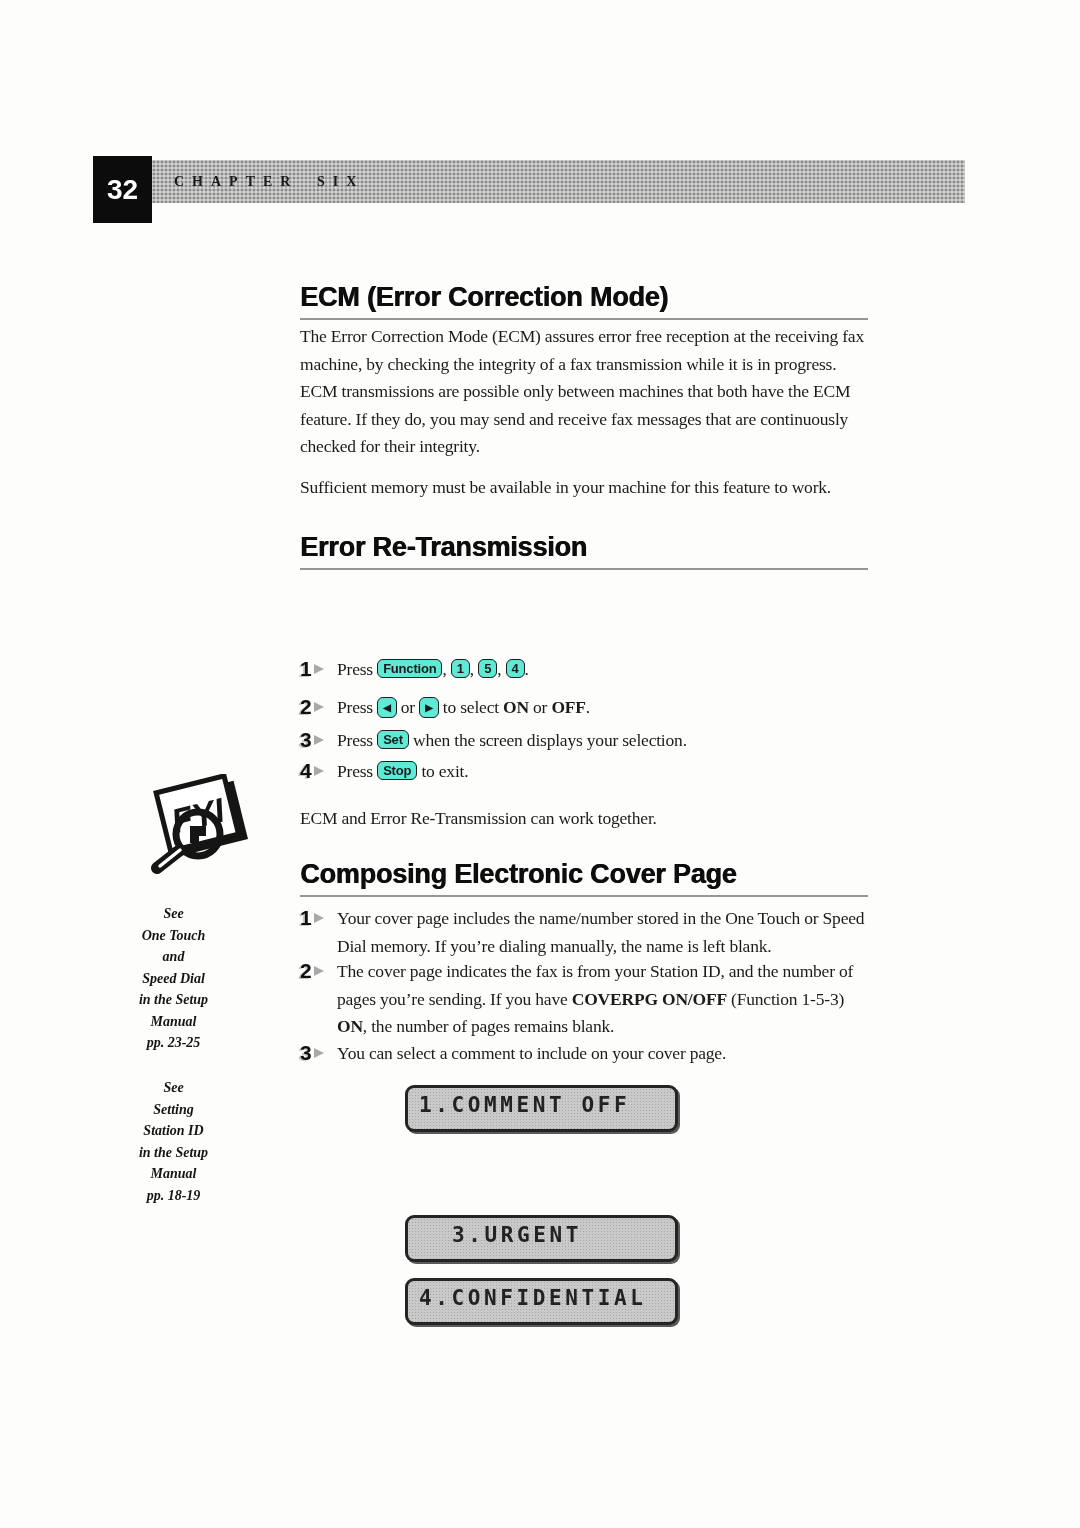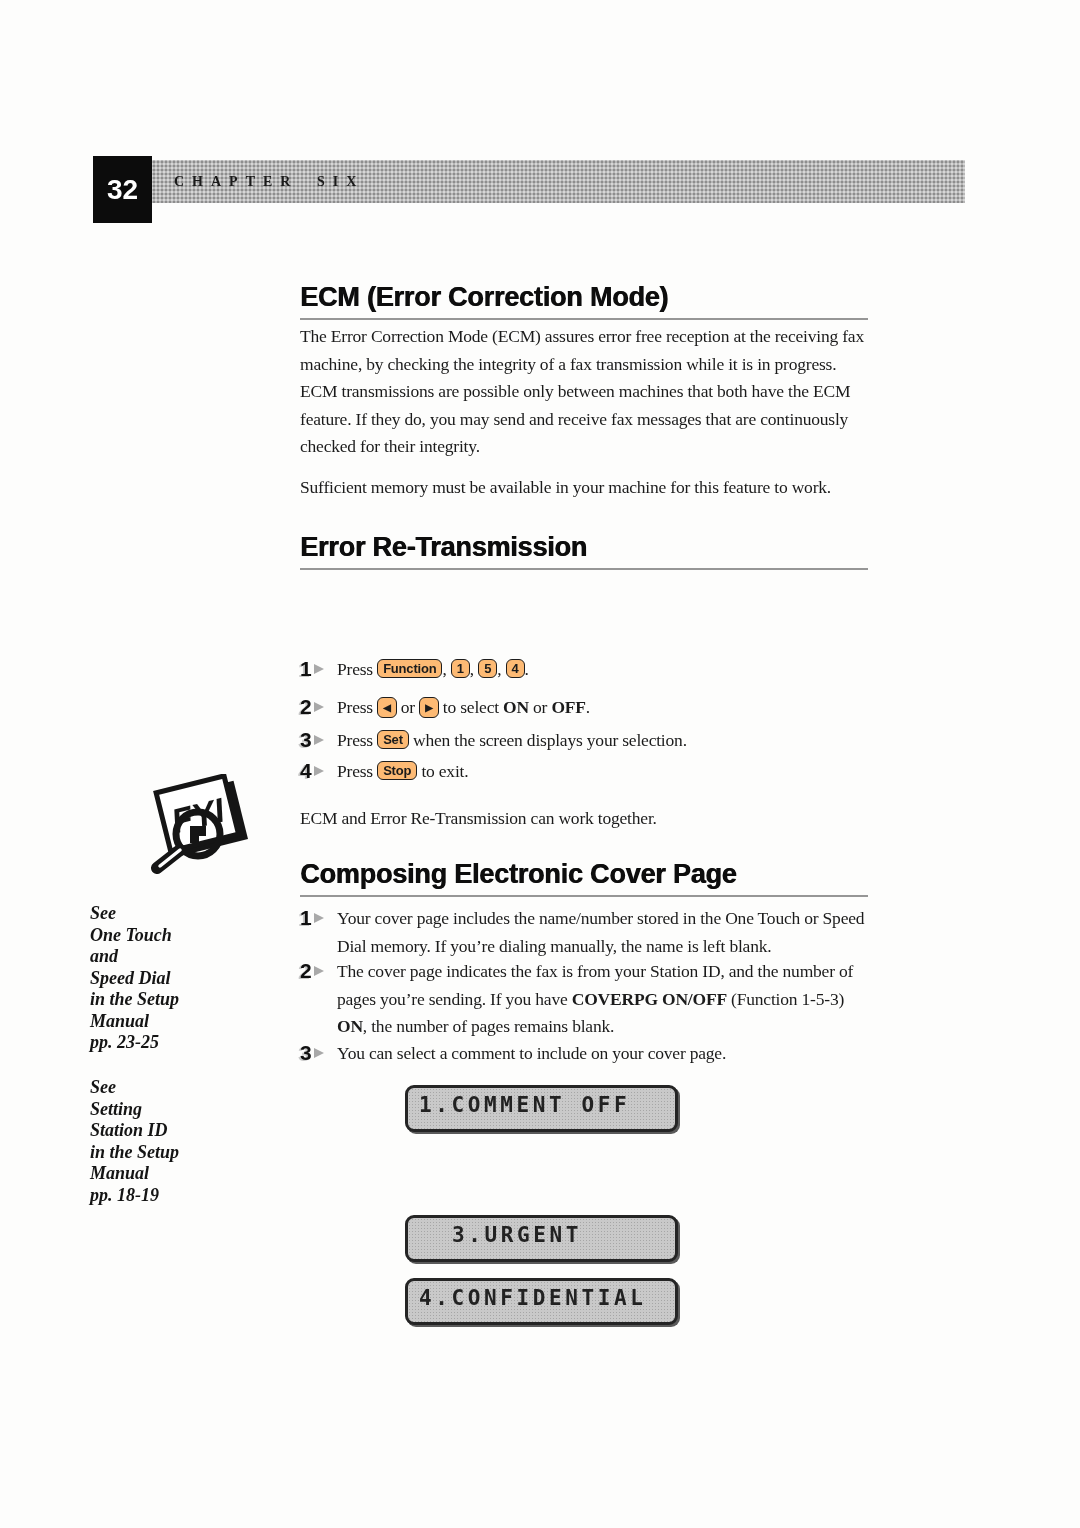--- a/index.html
+++ b/index.html
@@ -59,30 +59,30 @@
     border-left:10px solid #a9a9a9;
     border-top:5px solid transparent; border-bottom:5px solid transparent;
   }
   .step-body { flex:1; font-size:17.5px; line-height:27.5px; letter-spacing:-0.2px; }
 
   
   .key {
     display:inline-block; font-family:"Liberation Sans", sans-serif; font-weight:bold;
     font-size:13px; line-height:15px; padding:1px 5px;
     border:1.7px solid #1d1d1d; border-radius:6px;
-    position:relative; top:-2px; background:#fdba74; white-space:nowrap;
+    position:relative; top:-2px; background:#5eead4; white-space:nowrap;
   }
   .key.arrow { font-size:10px; padding:2px 5px 2px; }
   .b { font-weight:bold; }
 
   
   .mnote {
-    position:absolute; left:90px; width:167px; text-align:left;
+    position:absolute; left:90px; width:167px; text-align:center;
     font-family:"Liberation Serif", serif; font-weight:bold; font-style:italic;
-    font-size:18px; line-height:21.5px; color:#141414;
+    font-size:14px; line-height:21.5px; color:#141414;
   }
   .mnote span { display:block; }
 
   .fyi { position:absolute; left:144px; top:774px; width:112px; height:100px; }
 
   
   .lcd {
     position:absolute; left:405px; width:273px; height:47px; box-sizing:border-box;
     border:3px solid #242424; border-radius:9px;
     background-color:#c9c9c9;

